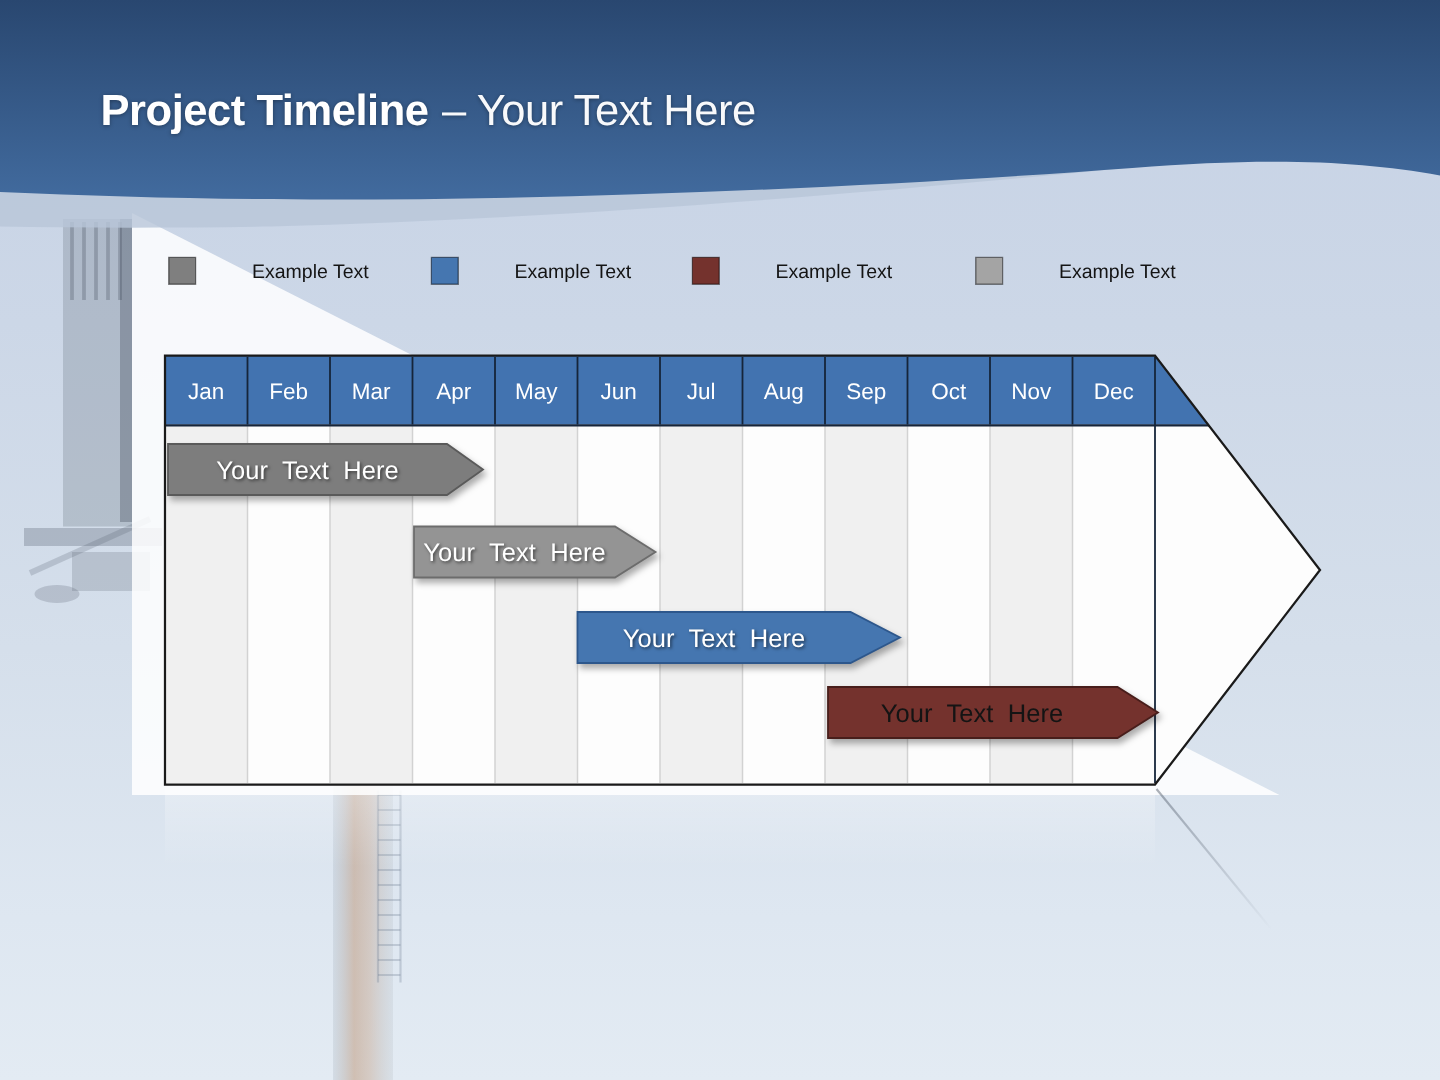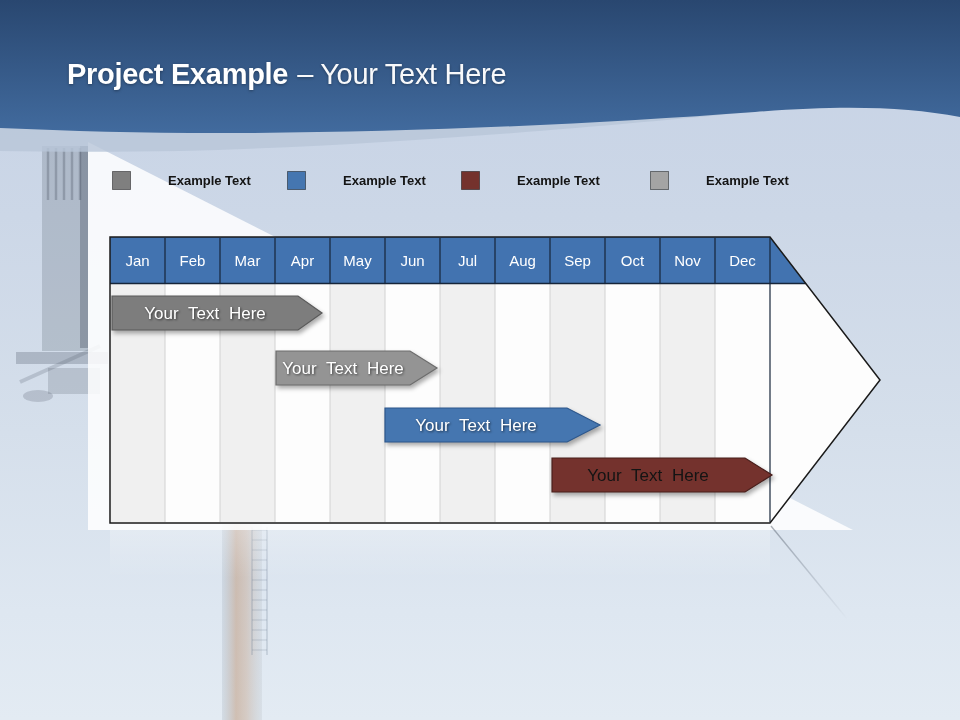--- a/index.html
+++ b/index.html
@@ -13,21 +13,21 @@
   .title{
     position:absolute; left:67px; top:58px; z-index:4; color:#ffffff;
     font-size:29px; letter-spacing:-0.3px; white-space:nowrap;
     text-shadow:0 1px 3px rgba(0,0,0,0.35);
   }
   .title .bold{font-weight:bold;}
   .title .rest{font-weight:normal; margin-left:9px; opacity:0.97;margin-top:36px;}
   .legend{position:absolute; top:0; left:0; z-index:5;}
   .legend-item{position:absolute; top:169px; height:22px; display:flex; align-items:center;}
   .legend-item .swatch{display:block; margin-right:17px;}
-  .legend-item .lbl{font-size:13px; font-weight:bold; color:#141414; white-space:nowrap;padding-left:20px;}
+  .legend-item .lbl{font-size:13px; font-weight:normal; color:#141414; white-space:nowrap;padding-left:20px;}
   .li-1{left:112px;} .li-2{left:287px;} .li-3{left:461px;} .li-4{left:650px;}
   text{font-family:"Liberation Sans","DejaVu Sans",sans-serif;}
   .month{font-size:15px; fill:#ffffff;}
   .bar-label{font-size:17px; word-spacing:5px;}
   .txtshadow{filter:drop-shadow(1px 1px 1px rgba(0,0,0,0.55));}
   .barshadow{filter:drop-shadow(2px 3px 2px rgba(0,0,0,0.32));}
 </style>
 </head>
 <body>
 
@@ -140,21 +140,21 @@
       <linearGradient id="hdr" x1="0" y1="0" x2="0" y2="130" gradientUnits="userSpaceOnUse">
         <stop offset="0" stop-color="#294770"></stop>
         <stop offset="1" stop-color="#416a9d"></stop>
       </linearGradient>
     </defs>
     <path fill="#b8c5d8" opacity="0.8" d="M0,0 H960 V112 C900,104 840,103 760,111 C600,127 380,146 180,151 C115,152 55,152 0,151 Z"></path>
     <path fill="url(#hdr)" d="M0,0 H960 V117 C905,107 845,105 755,112 C595,124 400,133 220,133 C140,133 70,131 0,128 Z"></path>
   </svg>
 
   <div class="title">
-    <span class="bold">Project Example</span><span class="rest">– Your Text Here</span>
+    <span class="bold">Project Timeline</span><span class="rest">– Your Text Here</span>
   </div>
 
   <div class="legend">
     <div class="legend-item li-1">
       <svg class="swatch" width="19" height="19">
         <rect x="0.5" y="0.5" width="18" height="18" stroke="rgba(0,0,0,0.45)" stroke-width="1" fill="#7f7f7f"></rect>
       </svg>
       <span class="lbl">Example Text</span>
     </div>
     <div class="legend-item li-2">

